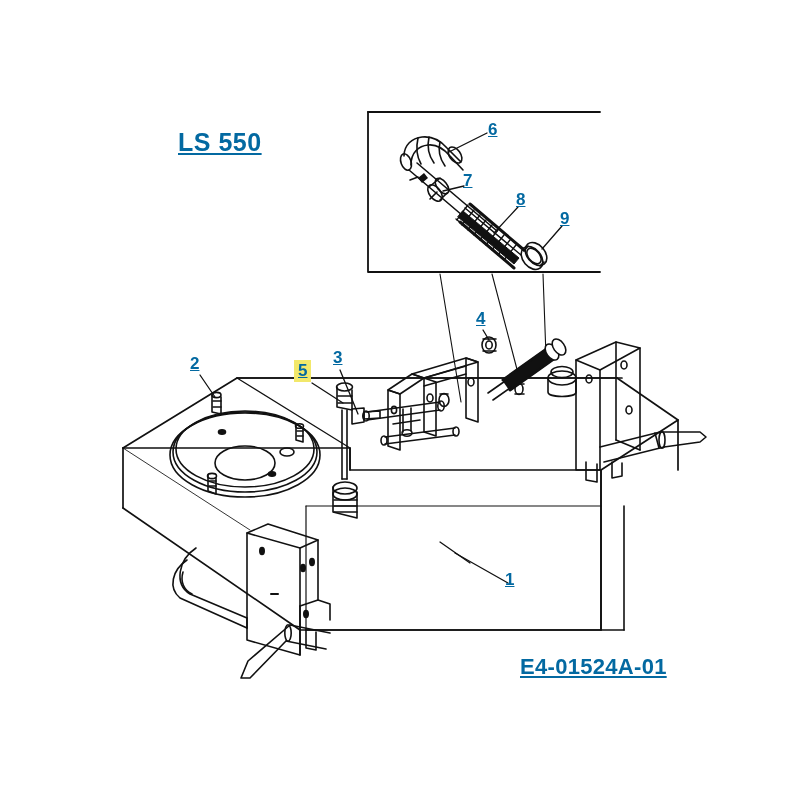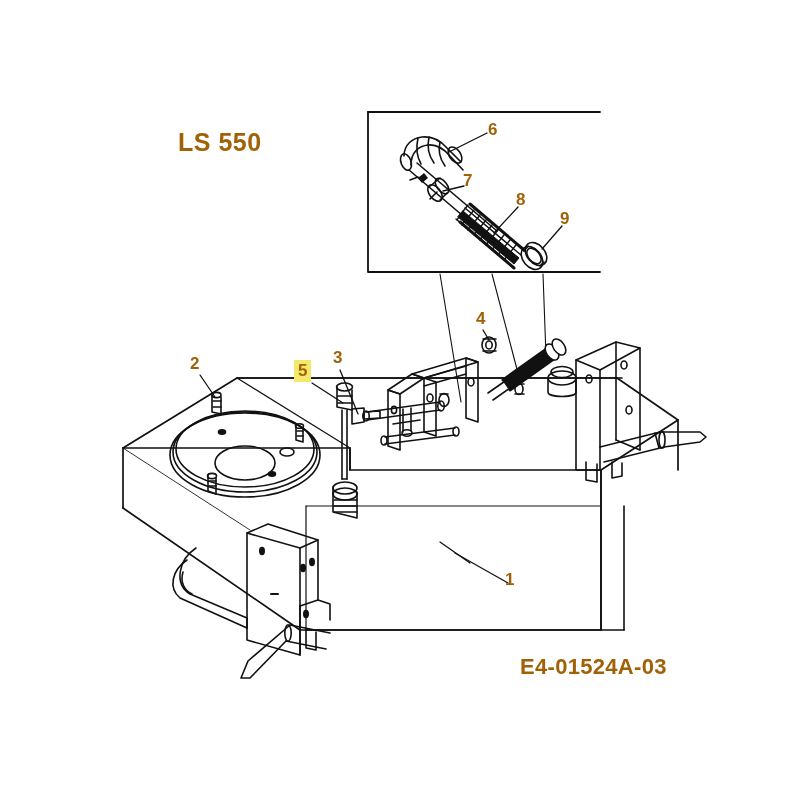--- a/index.html
+++ b/index.html
@@ -19,23 +19,24 @@
     overflow: hidden;
   }
   #sheet svg {
     position: absolute;
     inset: 0;
     display: block;
   }
   .label {
     position: absolute;
     font-family: "Liberation Sans", sans-serif;
-    color: #a16207;
+    color: #0369a1;
     white-space: nowrap;
     user-select: none;
+    text-decoration: underline;
   }
   .model-title {
     font-size: 25px;
     font-weight: bold;
     letter-spacing: 0.5px;
   }
   .doc-number {
     font-size: 22px;
     font-weight: bold;
     letter-spacing: 0.3px;
@@ -322,21 +323,21 @@
         <path d="M 483 330 L 489 340"></path>
         <path d="M 508 583 L 455 553"></path>
         <path d="M 440 542 L 470 563"></path>
       </g>
 
     </g>
   </svg>
 
   <div class="label model-title" style="left:178px; top:128px;">LS 550</div>
 
-  <div class="label doc-number" style="left:520px; top:654px;">E4-01524A-03</div>
+  <div class="label doc-number" style="left:520px; top:654px;">E4-01524A-01</div>
 
   <div class="label callout" style="left:505px; top:571px;">1</div>
 
   <div class="label callout" style="left:190px; top:355px;">2</div>
 
   <div class="label callout" style="left:333px; top:349px;">3</div>
 
   <div class="label callout" style="left:476px; top:310px;">4</div>
 
   <div class="label callout highlighted" style="left:294px; top:360px;">5</div>

